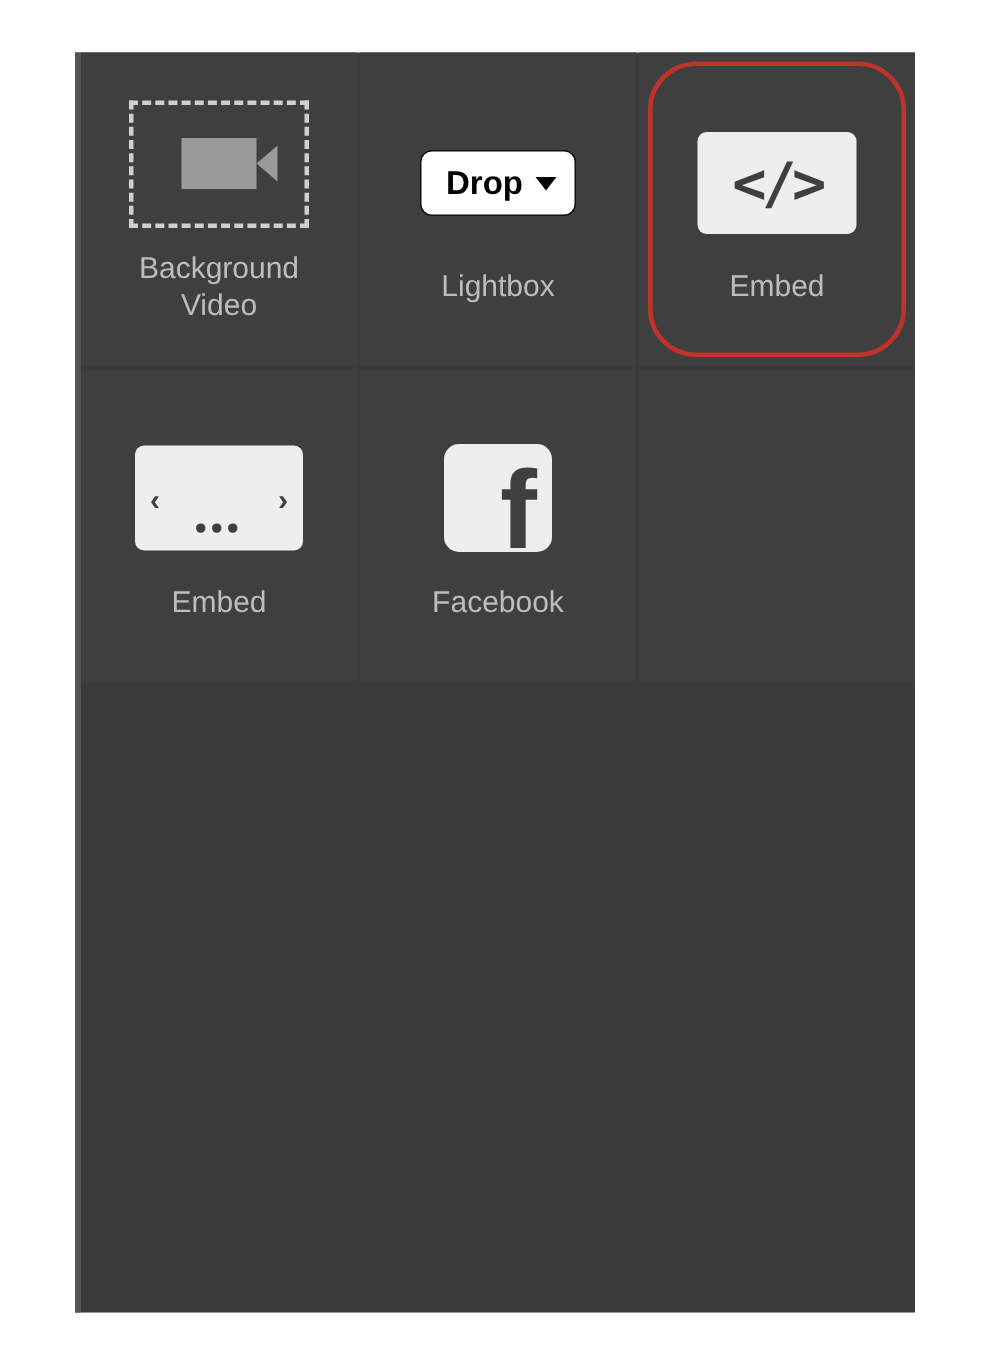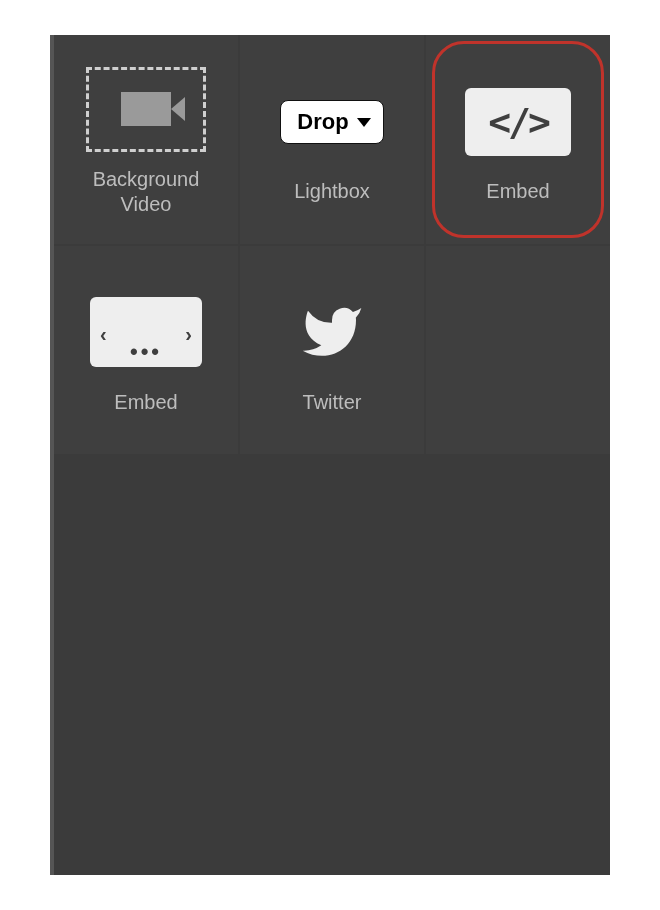--- a/index.html
+++ b/index.html
@@ -327,25 +327,23 @@
         <span class="arrow left">‹</span>
         <span class="arrow right">›</span>
         <div class="dots">•••</div>
       </div>
     </div>
     <div class="label">Embed</div>
   </div>
 
 
 
-
-  <div class="cell">
-    <div class="icon-wrap tw">
-      <svg viewBox="0 0 24 24" fill="#eee">
-          <path d="M23 3a10.9 10.9 0 0 1-3.14 1.53 4.48 4.48 0 0 0-7.86 3v1A10.66 10.66 0 0 1 3 4s-4 9 5 13a11.64 11.64 0 0 1-7 2c9 5 20 0 20-11.5a4.5 4.5 0 0 0-.08-.83A7.72 7.72 0 0 0 23 3z"></path>
-        </svg>
-    </div>
-    <div class="label">Twitter</div>
-  </div>
+  <div class="cell">
+    <div class="icon-wrap">
+      <div class="fb"></div>
+    </div>
+    <div class="label">Facebook</div>
+  </div>
+
 
   <div class="cell" style="cursor:default"></div>
 
 </div>
 
 </body></html>

